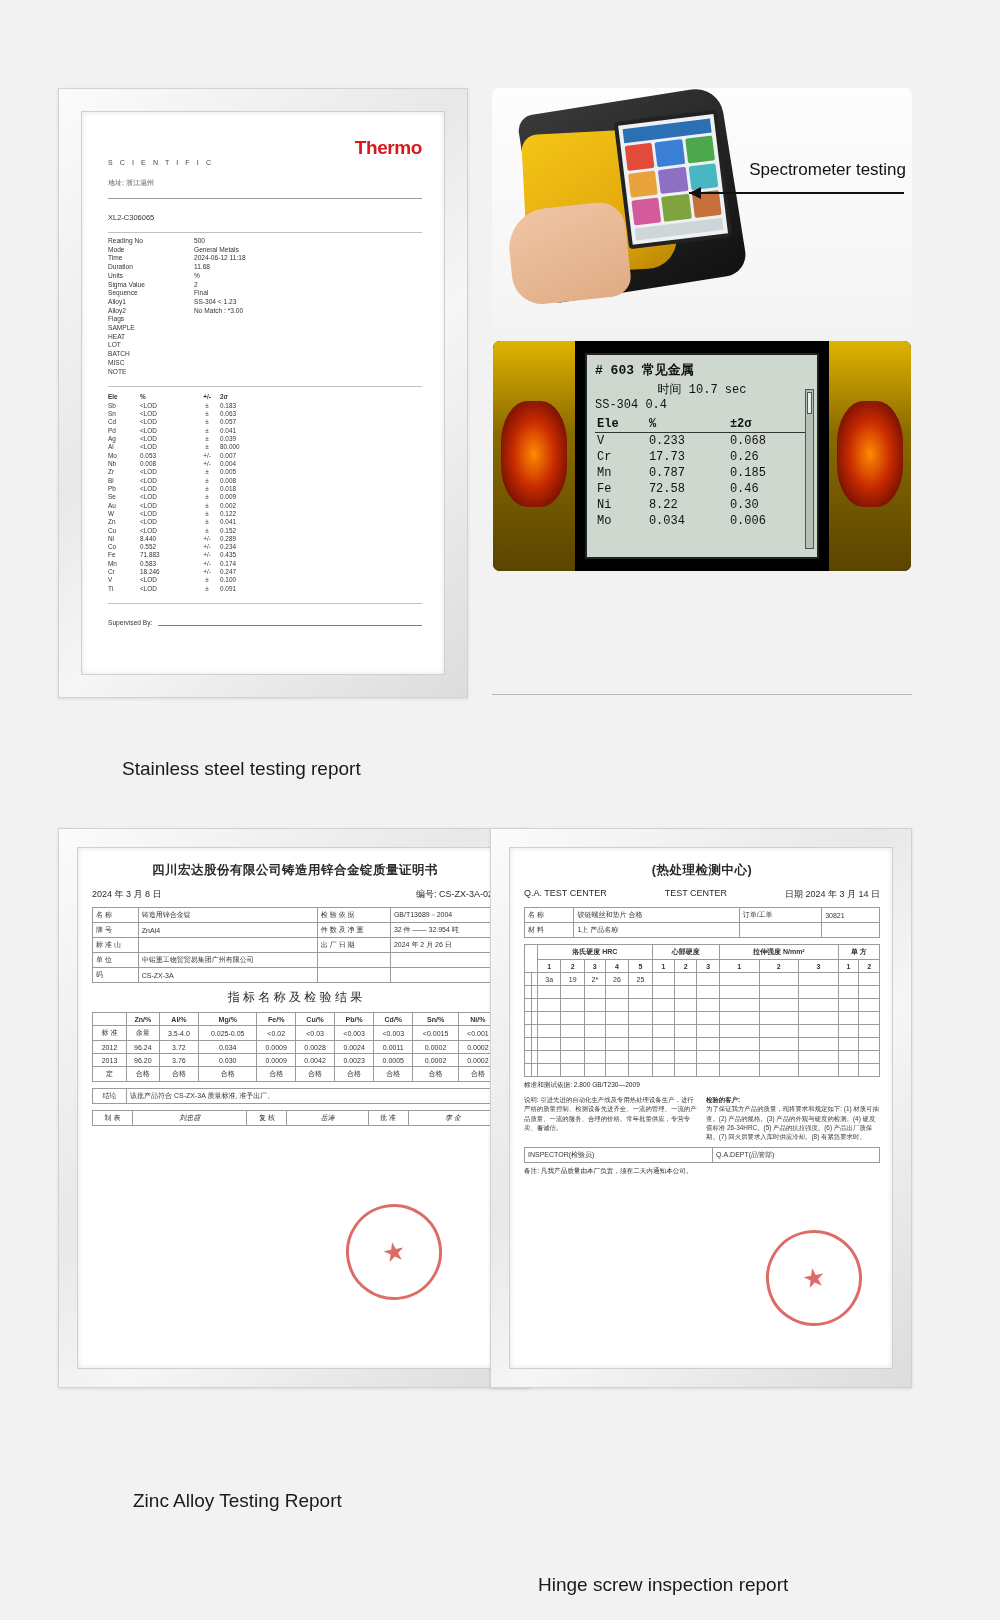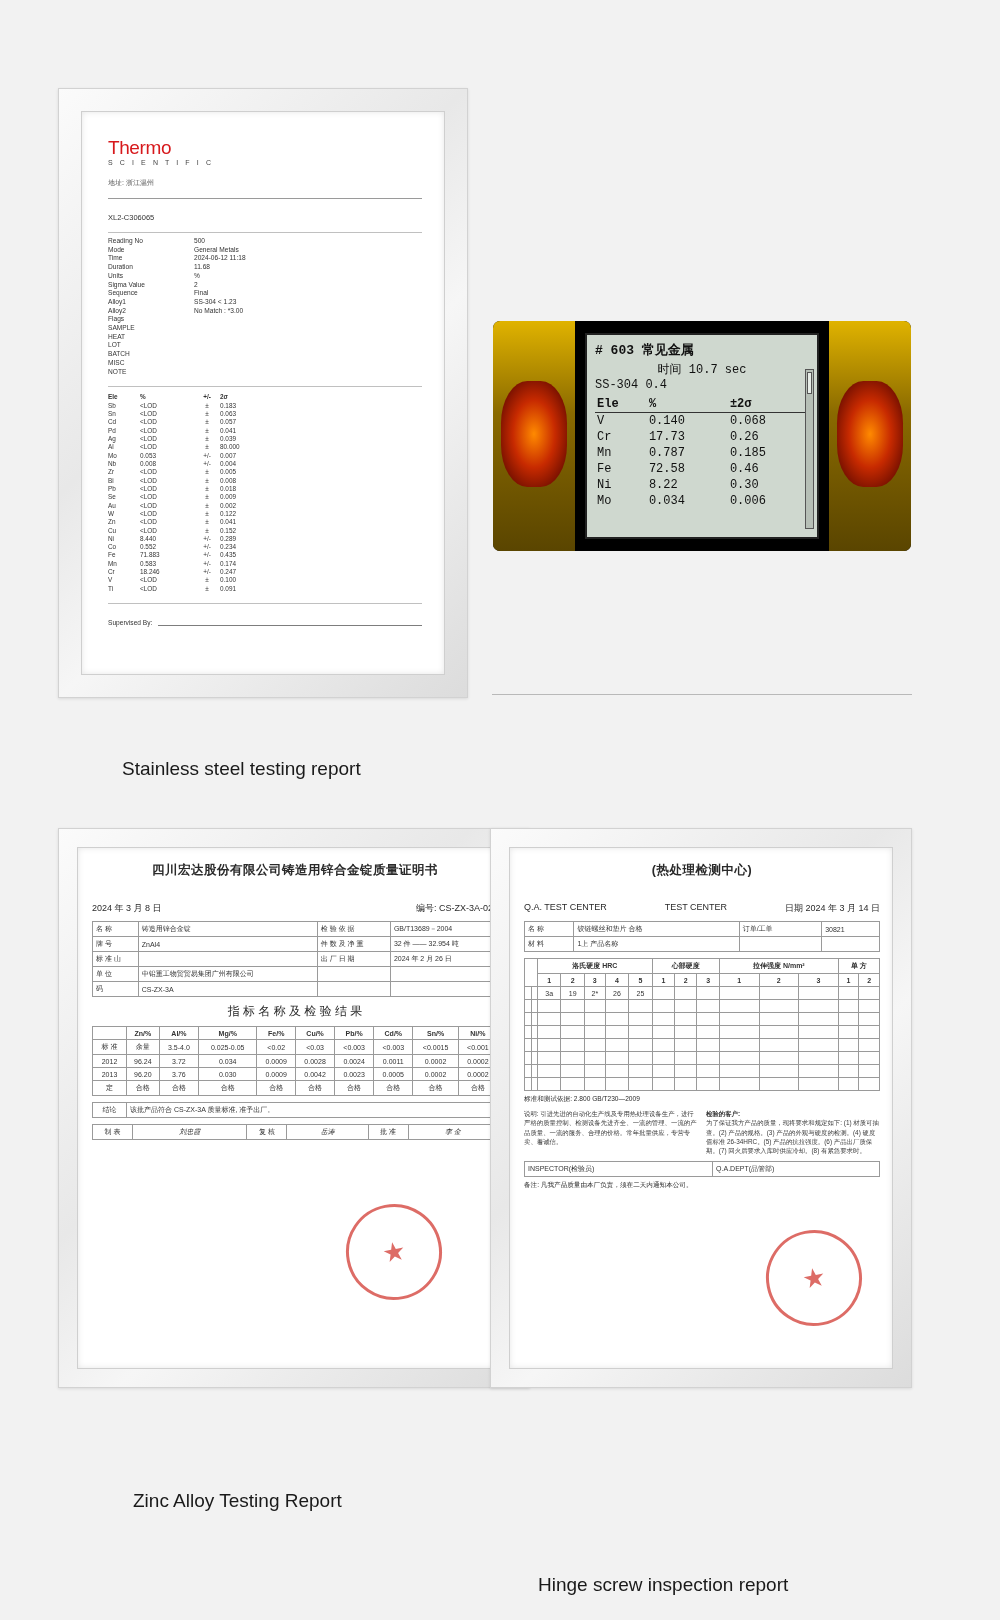--- a/index.html
+++ b/index.html
@@ -24,21 +24,21 @@
     background: #ffffff;
     border: 1px solid #cfcfcf;
     box-shadow: inset 0 0 6px rgba(0,0,0,.10);
     overflow: hidden;
     position: relative;
   }
 
   
   #thermo-frame { left: 58px; top: 88px; width: 410px; height: 610px; padding: 22px; }
   .doc-sheet { position:absolute; inset: 26px 22px 18px 26px; font-family: "Liberation Sans", sans-serif; }
-  .thermo-logo { color:#d7191c; font-weight:normal; font-size:19px; letter-spacing:-.4px; line-height:1; }
+  .thermo-logo { color:#d7191c; font-weight:bold; font-size:19px; letter-spacing:-.4px; line-height:1;text-align:right; }
   .thermo-sub { color:#444; font-size:7px; letter-spacing:2.6px; margin-top:2px; }
   .thermo-addr { font-size:7px; color:#555; margin-top:12px; }
   .rule { border:0; border-top:1px solid #9a9a9a; margin:10px 0 4px 0; }
   .rule.thin { border-top:1px solid #c0c0c0; }
   .doc-id { font-size:7.5px; color:#333; margin-top:14px; }
   .kv { display:flex; font-size:6.6px; color:#333; line-height:1.32; }
   .kv .k { width: 86px; }
   .kv .v { flex:1; }
   .elems { margin-top: 6px; }
   .elem-head, .elem-row { display:flex; font-size:6.4px; color:#333; line-height:1.30; }
@@ -46,21 +46,21 @@
   .elem-row .c1 { width:32px; }
   .elem-row .c2, .elem-head .c2 { width:54px; text-align:left; }
   .elem-row .c3, .elem-head .c3 { width:26px; text-align:center; }
   .elem-row .c4, .elem-head .c4 { width:52px; text-align:left; }
   .elem-head .c1 { width:32px; }
   .sup { font-size:6.6px; color:#333; margin-top:14px; display:flex; align-items:flex-end; gap:6px;}
   .sup .line { flex:1; border-bottom:1px solid #7d7d7d; height:8px; }
 
   
   #photo-frame-1 { left: 492px; top: 88px; width: 420px; height: 242px; padding: 0; border:none; background:none; box-shadow:none; }
-  #photo-frame-2 { left: 492px; top: 320px; width: 420px; height: 232px; padding: 1px; border:none; background:none; box-shadow:none; }
+  #photo-frame-2 { left: 492px; top: 340px; width: 420px; height: 232px; padding: 1px; border:none; background:none; box-shadow:none; }
   .photo { width:100%; height:100%; border-radius:7px; overflow:hidden; position:relative; }
   .photo-1 { background: linear-gradient(180deg,#fdfdfd 0%,#f4f4f4 100%); }
   .analyzer {
     position:absolute; left:38px; top:12px; width:205px; height:190px;
     background: linear-gradient(160deg,#3a3a3a 0%,#1f1f1f 60%,#111 100%);
     border-radius: 16px 28px 22px 16px;
     transform: rotate(-9deg);
   }
   .analyzer .yellowbody {
     position:absolute; left:-6px; top:26px; width:150px; height:140px;
@@ -127,21 +127,21 @@
   .caption { position:absolute; font-size:19px; color:#1a1a1a; }
   #caption-1 { left:122px; top:758px; }
   #caption-2 { left:133px; top:1490px; }
   #caption-3 { left:538px; top:1574px; }
 
   
   #zinc-frame { left: 58px; top: 828px; width: 472px; height: 560px; padding: 18px; }
   #hinge-frame { left: 490px; top: 828px; width: 422px; height: 560px; padding: 18px; }
   .cert { position:absolute; inset:14px 12px 12px 14px; color:#2a2a2a; }
   .cert-title { text-align:center; font-size:12.5px; font-weight:bold; letter-spacing:.5px; }
-  .cert-row { display:flex; justify-content:space-between; font-size:9px; margin-top:23px; }
+  .cert-row { display:flex; justify-content:space-between; font-size:9px; margin-top:9px; }
   table.grid { width:100%; border-collapse:collapse; margin-top:6px;border-radius:6px; }
   table.grid td, table.grid th { border:1px solid #9a9a9a; font-size:7px; padding:2px 1px; text-align:center; color:#333; height:13px; }
   table.grid td.l { text-align:left; padding-left:3px; }
   .subhead { text-align:center; font-size:12px; margin-top:6px; }
   .stamp {
     position:absolute; width:96px; height:96px; border-radius:50%;
     border:3px solid #d0342c; opacity:.72;
     display:flex; align-items:center; justify-content:center;
     color:#d0342c; font-size:8px; text-align:center; transform:rotate(-11deg);
   }
@@ -385,20 +385,45 @@
         </div>
         <hr class="rule thin">
         <div class="sup">
           <span>Supervised By:</span>
           <span class="line"></span>
         </div>
       </div>
     </div>
   </div>
 
+  <div class="frame" id="photo-frame-1">
+    <div class="photo photo-1">
+      <div class="analyzer">
+        <div class="yellowbody"></div>
+        <div class="screen">
+          <span class="hdr"></span>
+          <i class="ic-a"></i>
+          <i class="ic-b"></i>
+          <i class="ic-c"></i>
+          <i class="ic-d"></i>
+          <i class="ic-e"></i>
+          <i class="ic-f"></i>
+          <i class="ic-g"></i>
+          <i class="ic-h"></i>
+          <i class="ic-i"></i>
+          <span class="ftr"></span>
+        </div>
+      </div>
+      <div class="hand"></div>
+      <div class="arrow-row">
+        <span class="arrow-line"></span>
+      </div>
+      <div class="photo-label">Spectrometer testing</div>
+    </div>
+  </div>
 
   <div class="frame" id="photo-frame-2">
     <div class="photo photo-2">
       <div class="lamp left">
           <div class="glow"></div>
         </div>
       <div class="lamp right">
           <div class="glow"></div>
         </div>
       <div class="lcd">
@@ -409,21 +434,21 @@
           <thead>
               <tr id="lcd-head">
                 <th>Ele</th>
                 <th>%</th>
                 <th>±2σ</th>
               </tr>
             </thead>
           <tbody id="lcd-body">
               <tr>
                 <td>V</td>
-                <td>0.140</td>
+                <td>0.233</td>
                 <td>0.068</td>
               </tr>
               <tr>
                 <td>Cr</td>
                 <td>17.73</td>
                 <td>0.26</td>
               </tr>
               <tr>
                 <td>Mn</td>
                 <td>0.787</td>

